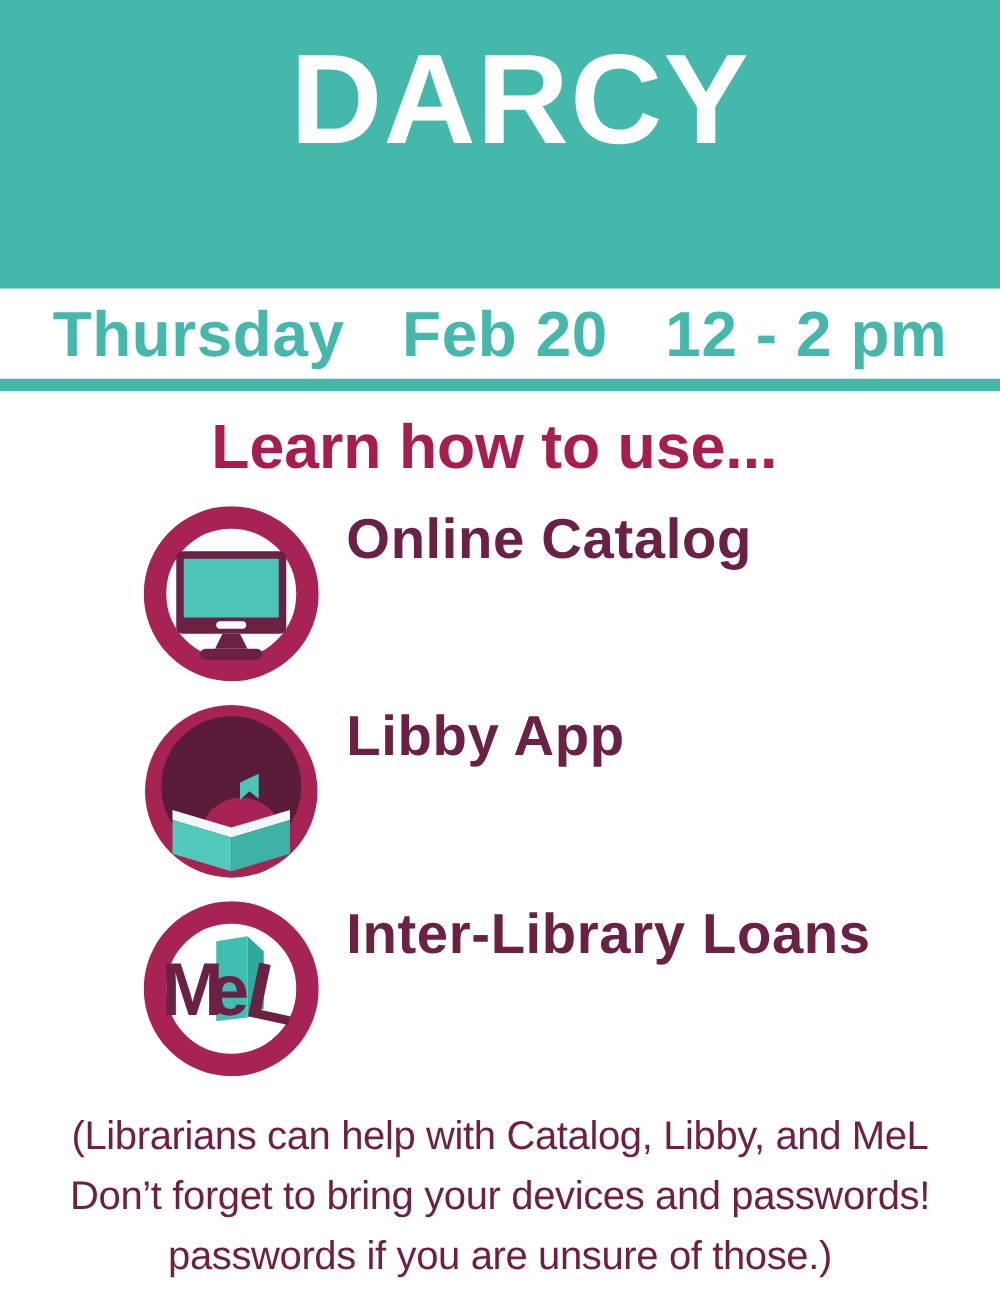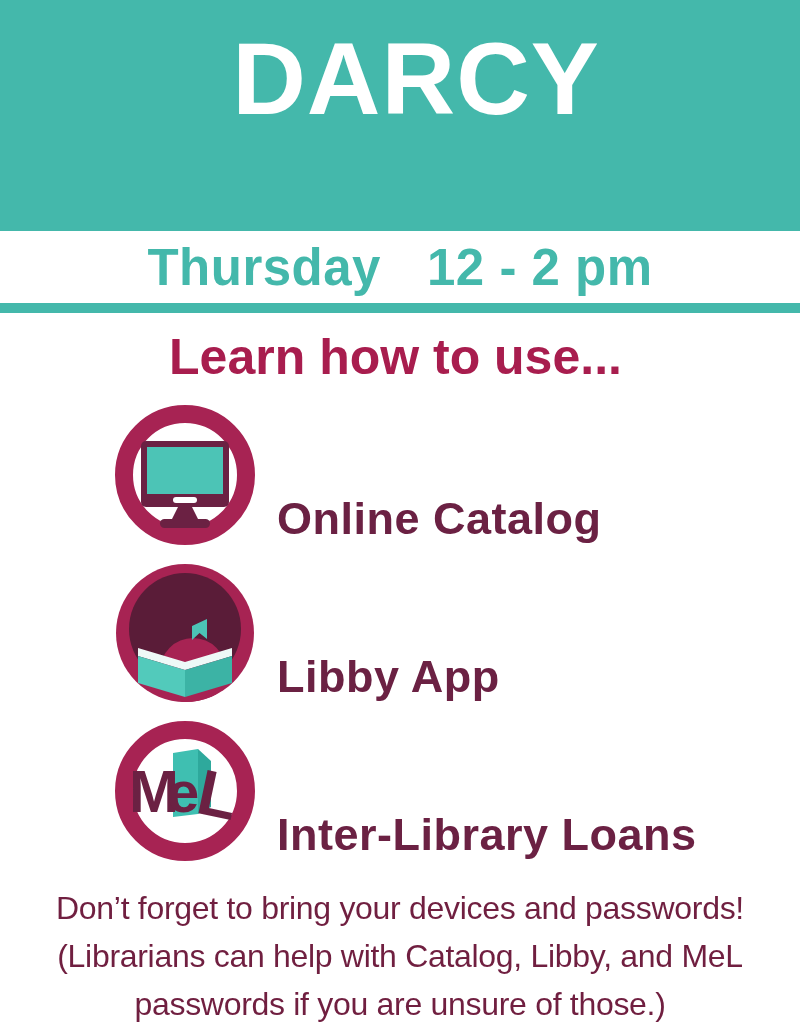--- a/index.html
+++ b/index.html
@@ -39,21 +39,21 @@
     color:var(--teal);font-weight:bold;font-size:51px;letter-spacing:0.5px;
   }
   .teal-rule{
     position:absolute;top:303px;left:0;width:800px;height:10px;background:var(--teal);
   }
   .heading{
     position:absolute;top:330px;left:0;width:791px;text-align:center;
     color:var(--heading-crimson);font-weight:bold;font-size:50px;line-height:1.1;
   }
   .row{
-    position:absolute;left:115px;display:flex;align-items:flex-end;gap:22px;height:140px;
+    position:absolute;left:115px;display:flex;align-items:flex-start;gap:22px;height:140px;
   }
   .row1{top:405px;}
   .row2{top:563px;}
   .row3{top:721px;}
   .icon{width:140px;height:140px;flex:0 0 140px;display:block;}
   .icon svg{display:block;}
   .label{
     color:var(--dark-maroon);font-weight:bold;font-size:45px;letter-spacing:0.5px;
     white-space:nowrap;
   }
@@ -69,20 +69,21 @@
 <body>
 
 <div class="poster">
 
   <header class="banner">
     <h1>DARCY</h1>
   </header>
 
   <div class="date-strip">
     <span class="date-part">Thursday</span>
+    <span class="date-part">Feb 20</span>
     <span class="date-part">12 - 2 pm</span>
   </div>
 
   <div class="teal-rule"></div>
 
   <div class="heading">Learn how to use...</div>
 
   <div class="row row1">
     <span class="icon">
       <svg viewBox="0 0 140 140" width="140" height="140" aria-hidden="true">
@@ -127,18 +128,18 @@
         <polygon points="83,28 96,40 96,86 83,93" fill="var(--mel-teal-dark)"></polygon>
         <text class="mel-letter" x="14" y="91" font-size="60" fill="var(--dark-maroon)">M</text>
         <text class="mel-letter" x="52" y="91" font-size="58" fill="var(--dark-maroon)">e</text>
         <text class="mel-letter" x="84" y="94" font-size="64" fill="var(--dark-maroon)" transform="rotate(12 95 70)">L</text>
       </svg>
     </span>
     <span class="label">Inter-Library Loans</span>
   </div>
 
   <footer class="footer">
+    <div class="footer-line">(Librarians can help with Catalog, Libby, and MeL</div>
     <div class="footer-line">Don’t forget to bring your devices and passwords!</div>
-    <div class="footer-line">(Librarians can help with Catalog, Libby, and MeL</div>
     <div class="footer-line">passwords if you are unsure of those.)</div>
   </footer>
 
 </div>
 
 </body></html>

